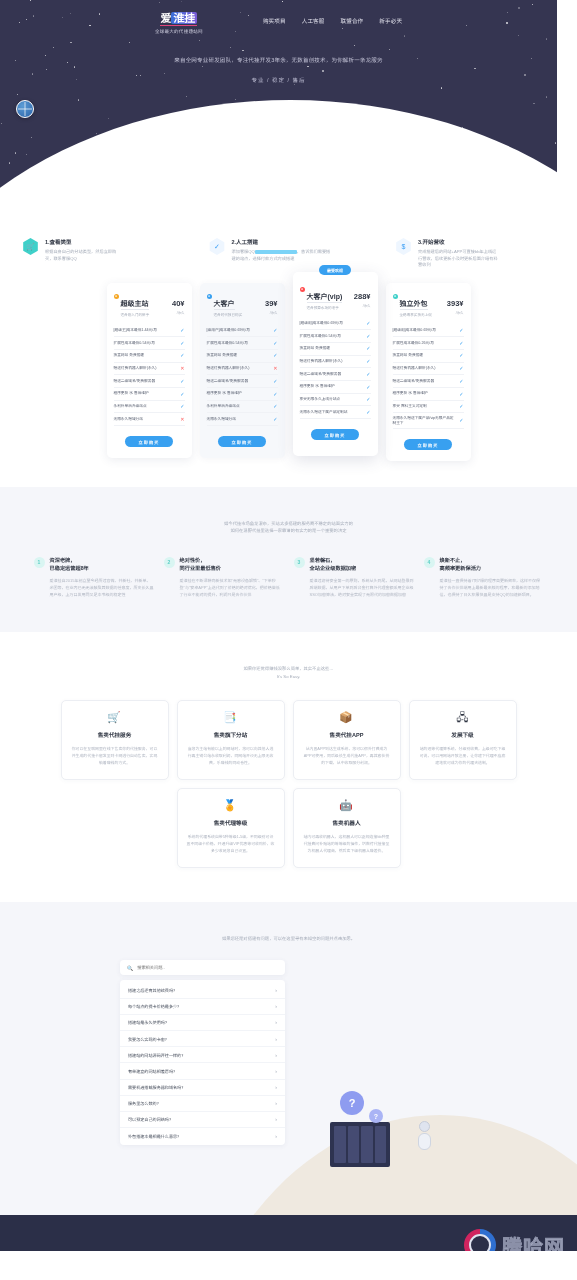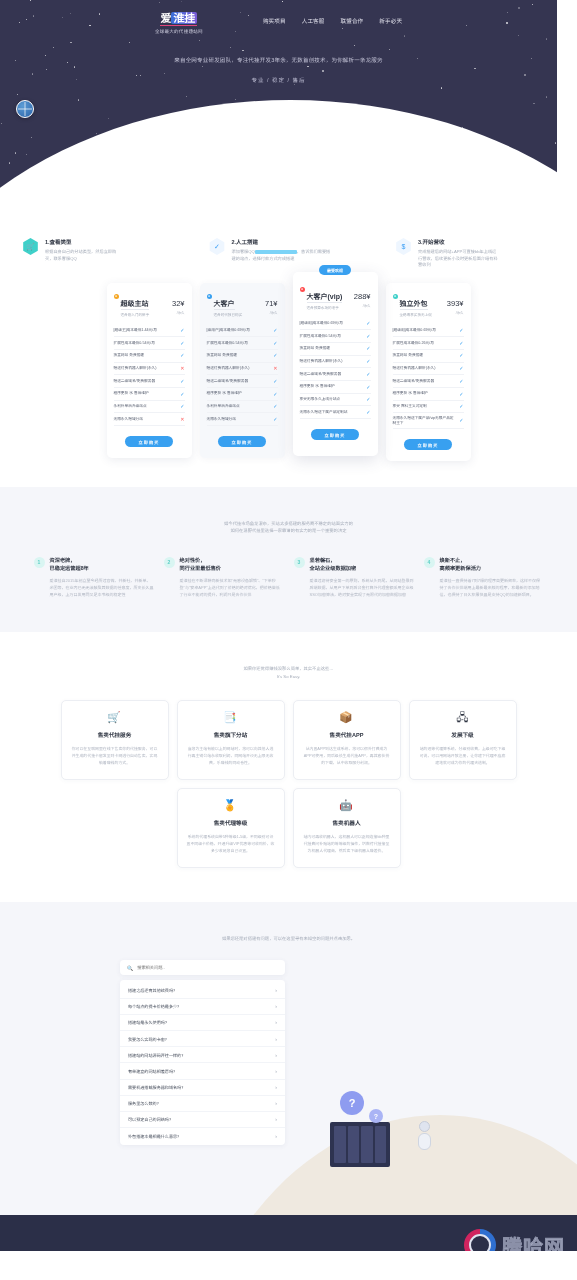--- a/index.html
+++ b/index.html
@@ -131,21 +131,21 @@
     display:flex; align-items:center; justify-content:center;
     font-size:3.5px; color:#fff;
   }
   .pc-name-wrap { flex:1; }
   .pc-name {
     font-size:7px; font-weight:700; color:#2f3542;
     border-bottom:1px solid #e5e8ee; padding-bottom:1px; display:inline-block;
   }
   .pc-desc { font-size:3.6px; color:#a4abb8; margin-top:2px; }
   .pc-price-wrap { text-align:right; flex:0 0 auto; }
-  .pc-price { font-size:7.5px; font-weight:400; color:#2f3542; }
+  .pc-price { font-size:7.5px; font-weight:700; color:#2f3542; }
   .pc-unit { font-size:3.4px; color:#a4abb8; }
   .pc-list { margin-top:8px; }
   .pc-li {
     display:flex; align-items:center; justify-content:space-between;
     font-size:3.7px; color:#5a6172; padding:2.6px 0;
     border-bottom:1px solid #f0f2f6; gap:3px; line-height:1.3;
   }
   .pc-li .txt { flex:1; }
   .pc-li .mk { font-size:5px; flex:0 0 auto; }
   .mk.yes { color:#38a0f0; }
@@ -446,21 +446,21 @@
         </div>
       </div>
     </div>
   </section>
 
   <section class="pricing" id="pricing">
       <div class="pcard">
         <div class="pc-head">
           <span class="pc-dot" style="background:#f5a623">●</span>
           <span class="pc-name-wrap"><span class="pc-name">超级主站</span><span class="pc-desc" style="display:block">适合刚入门的新手</span></span>
-          <span class="pc-price-wrap"><span class="pc-price">32¥</span><span class="pc-unit" style="display:block">/永久</span></span>
+          <span class="pc-price-wrap"><span class="pc-price">40¥</span><span class="pc-unit" style="display:block">/永久</span></span>
         </div>
         <div class="pc-list">
           <div class="pc-li">
             <span class="txt">[超级主]成本最低1.44元/月</span>
             <span class="mk yes">✓</span>
           </div>
           <div class="pc-li">
             <span class="txt">扩展性成本最低0.54元/月</span>
             <span class="mk yes">✓</span>
           </div>
@@ -488,21 +488,21 @@
             <span class="txt">无限永久赠域分站</span>
             <span class="mk no">✕</span>
           </div>
         </div>
         <button class="pc-btn">立即购买</button>
       </div>
       <div class="pcard plain">
         <div class="pc-head">
           <span class="pc-dot" style="background:#38a0f0">●</span>
           <span class="pc-name-wrap"><span class="pc-name">大客户</span><span class="pc-desc" style="display:block">适合时代独已购买</span></span>
-          <span class="pc-price-wrap"><span class="pc-price">71¥</span><span class="pc-unit" style="display:block">/永久</span></span>
+          <span class="pc-price-wrap"><span class="pc-price">39¥</span><span class="pc-unit" style="display:block">/永久</span></span>
         </div>
         <div class="pc-list">
           <div class="pc-li">
             <span class="txt">[级用户]成本最低0.69元/月</span>
             <span class="mk yes">✓</span>
           </div>
           <div class="pc-li">
             <span class="txt">扩展性成本最低0.54元/月</span>
             <span class="mk yes">✓</span>
           </div>

